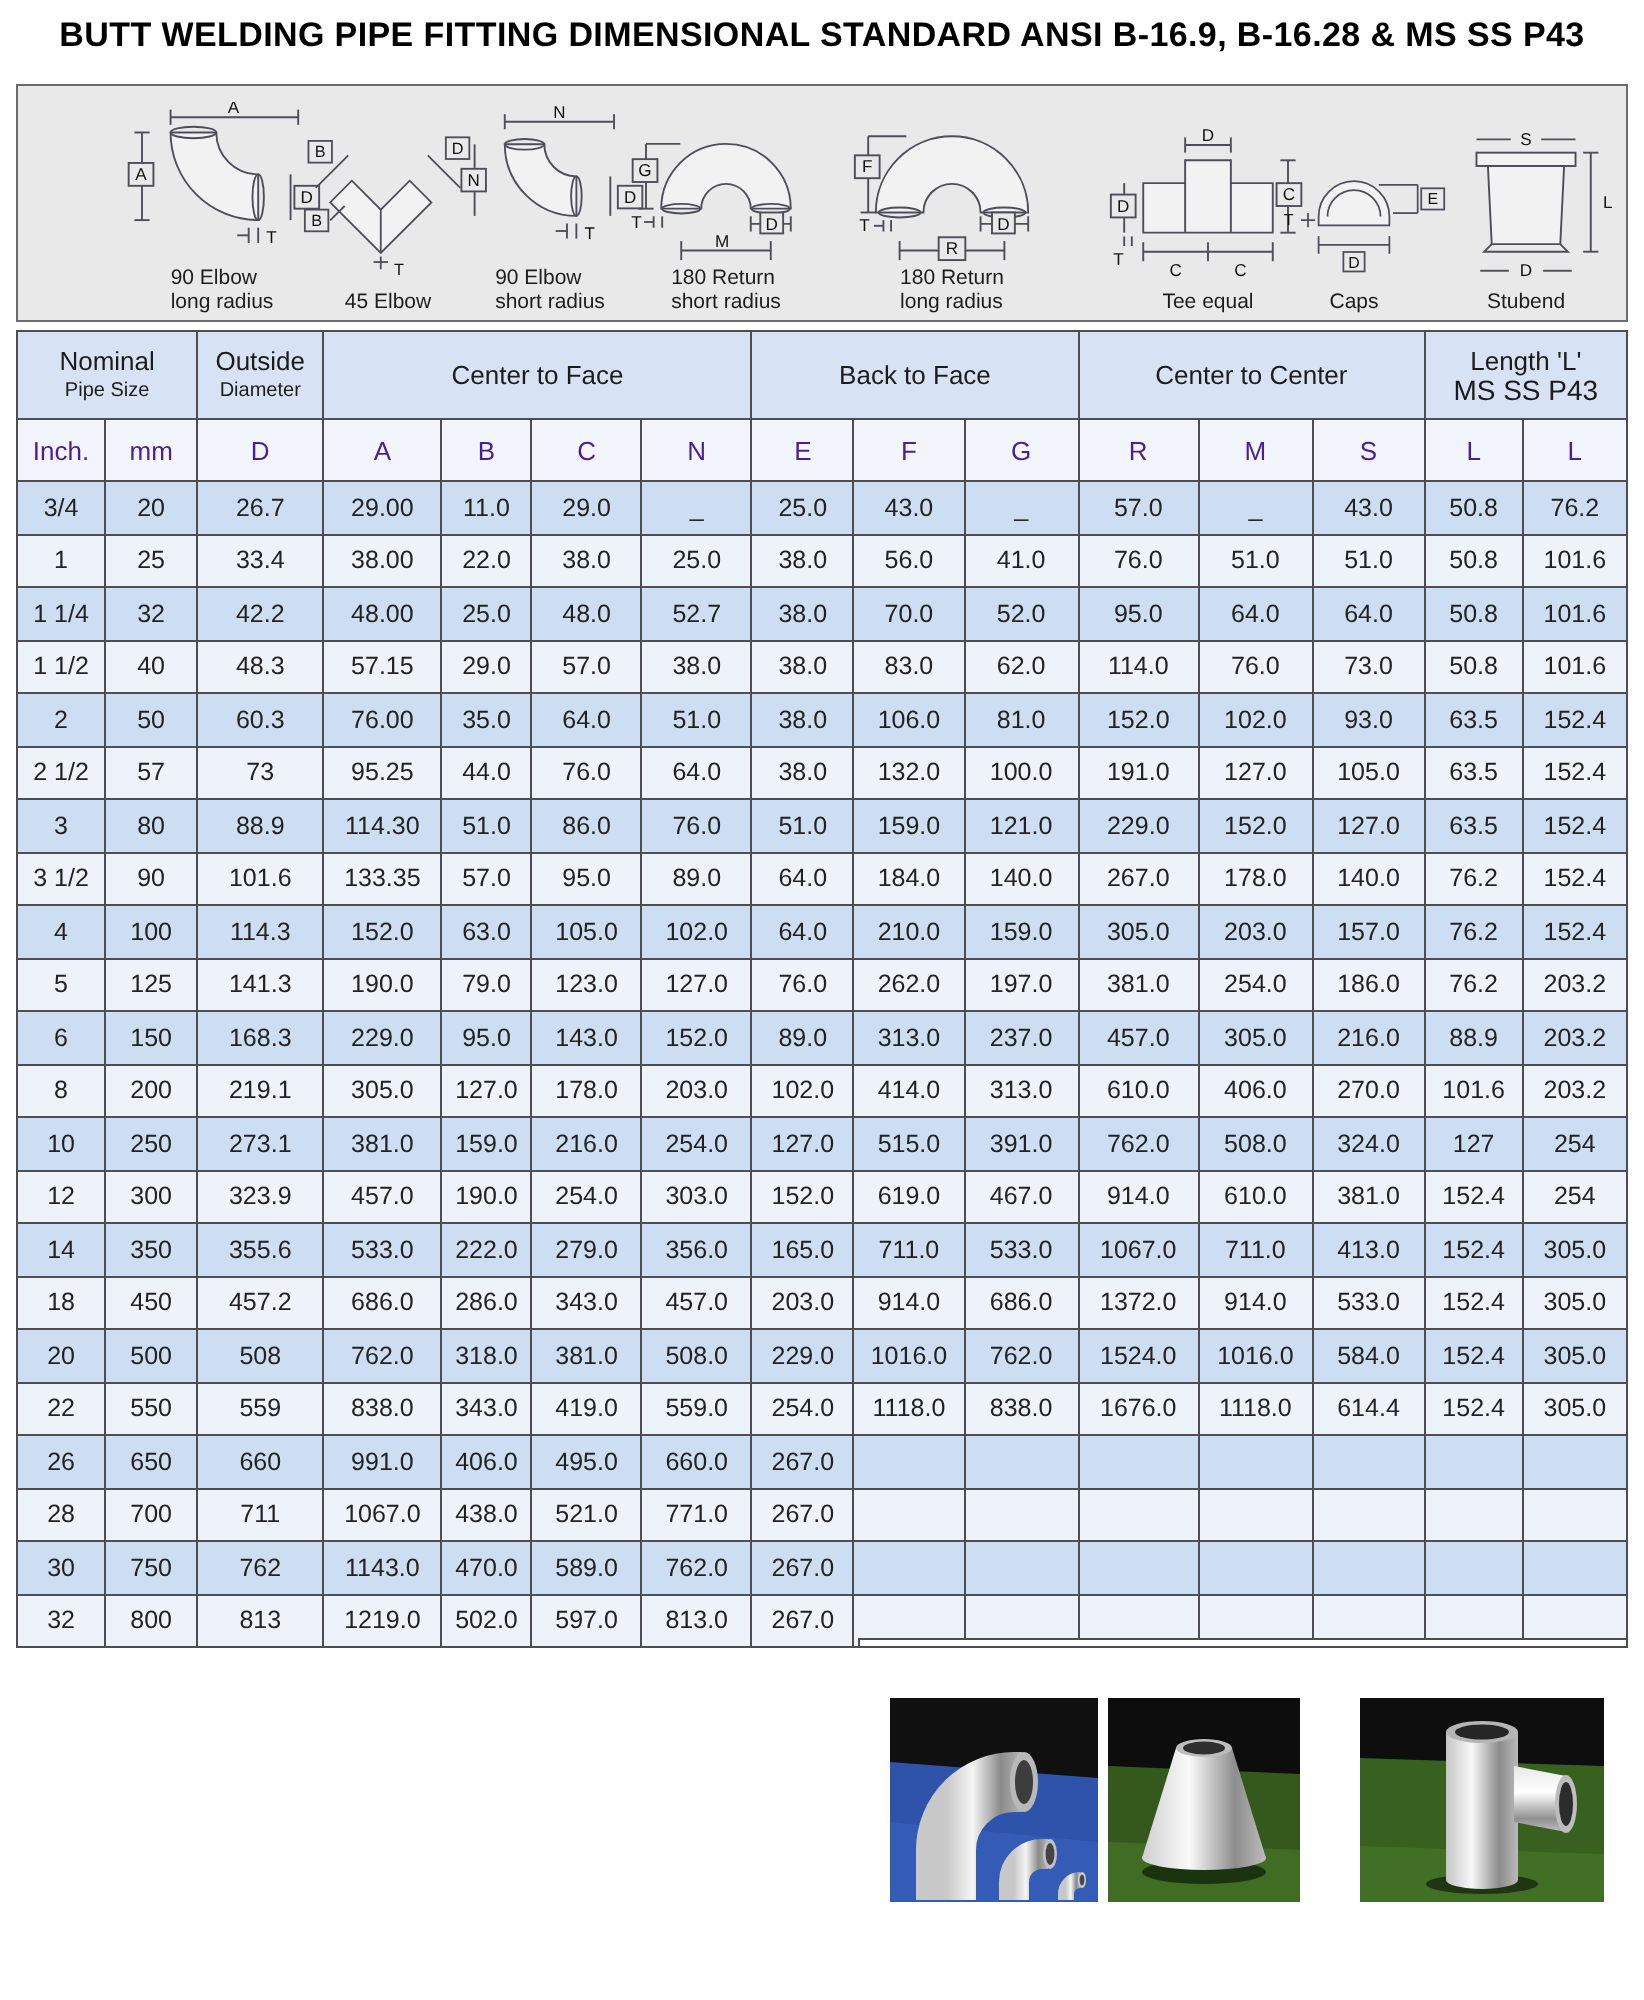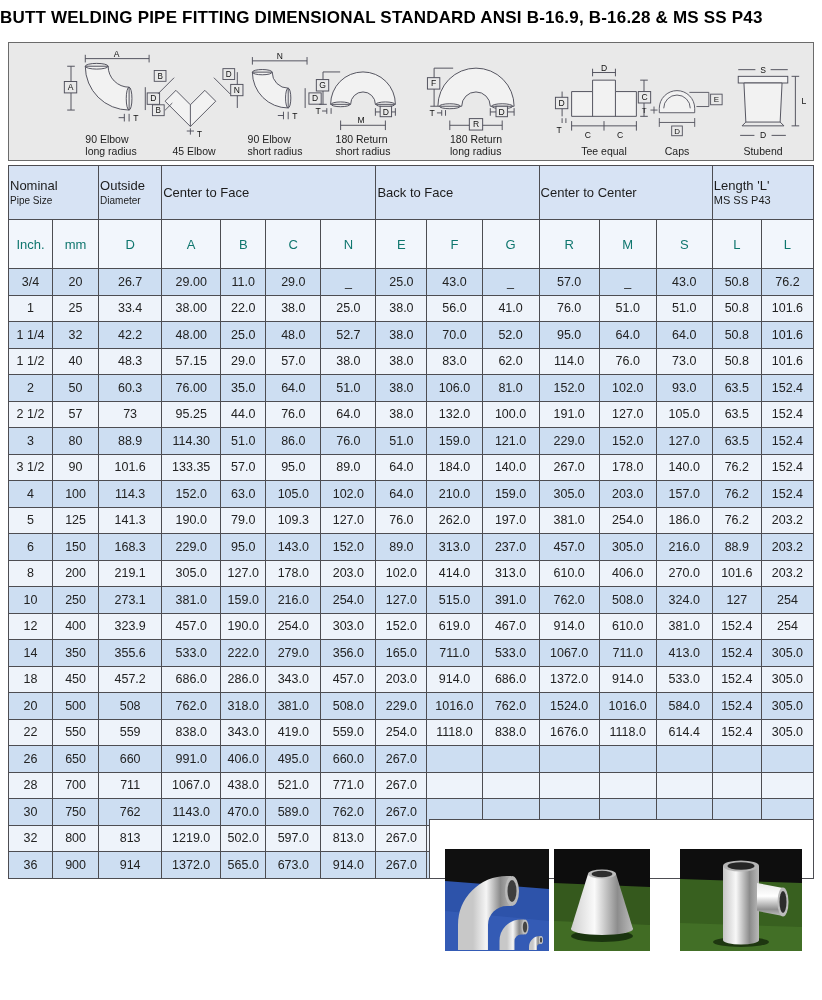--- a/index.html
+++ b/index.html
@@ -3,21 +3,21 @@
 <meta charset="utf-8">
 <style>
   * { box-sizing: border-box; }
   html,body { margin:0; padding:0; background:#fff; }
   .page {
     position:relative; width:822px; height:1000px; background:#fff;
     font-family:"Liberation Sans", sans-serif; overflow:hidden;
   }
   .title {
     position:absolute; top:8px; left:0; width:822px;
-    text-align:left; font-size:17px; font-weight:bold; color:#000;
+    text-align:center; font-size:17px; font-weight:bold; color:#000;
     margin:0; letter-spacing:0.2px;
   }
   
   .diagram-panel {
     position:absolute; left:8px; top:42px; width:806px; height:119px;
     background:#e9e9e9; border:1px solid #6b6b6b;
   }
   .dcell { position:absolute; bottom:3px; display:flex; flex-direction:column; align-items:center; }
   .dcell svg { display:block; }
   .dlabel { font-size:10.5px; line-height:12px; color:#1d1d1d; text-align:left; margin-top:2px; }
@@ -25,24 +25,24 @@
   svg.diag path.body { fill:#f2f2f2; }
   svg.diag rect.dimbox { fill:#e9e9e9; }
   svg.diag text { font-family:"Liberation Sans",sans-serif; font-size:9px; fill:#111; stroke:none; text-anchor:middle; }
   
   .table-wrap { position:absolute; left:8px; top:165px; width:806px; }
   table.dim {
     border-collapse:collapse; table-layout:fixed; width:806px;
     font-size:12.5px; color:#222;
   }
   table.dim th, table.dim td { border:1px solid #4d4d52; font-weight:normal; overflow:hidden; white-space:nowrap; }
-  tr.group-row th { height:54px; background:#d7e3f4; font-size:13px; line-height:15px; text-align:left; vertical-align:middle; color:#1c1c1c; }
+  tr.group-row th { height:44px; background:#d7e3f4; font-size:13px; line-height:15px; text-align:center; vertical-align:middle; color:#1c1c1c; }
   tr.group-row .g2 { font-size:10px; }
-  tr.group-row th.len-th .g2 { font-size:11px; }
-  tr.sub-row th { height:49px; background:#f2f6fc; font-size:13px; text-align:center; vertical-align:middle; color:#0f766e; }
+  tr.group-row th.len-th .g2 { font-size:14px; }
+  tr.sub-row th { height:31px; background:#f2f6fc; font-size:13px; text-align:center; vertical-align:middle; color:#4c1d95; }
   table.dim td { height:26.5px; text-align:center; vertical-align:middle; background:#eef3fa; }
   tbody tr:nth-child(odd) td { background:#cddef2; }
   
   .photo-inset {
     position:absolute; left:421px; top:654px; right:0; bottom:0;
     background:#fff; border:1px solid #4d4d52;
   }
   .photo { position:absolute; top:29px; height:102px; }
   .photo svg { display:block; width:100%; height:100%; }
   .photo1 { left:15px;  width:104px; }
@@ -494,21 +494,21 @@
             <td>157.0</td>
             <td>76.2</td>
             <td>152.4</td>
           </tr>
           <tr>
             <td>5</td>
             <td>125</td>
             <td>141.3</td>
             <td>190.0</td>
             <td>79.0</td>
-            <td>109.3</td>
+            <td>123.0</td>
             <td>127.0</td>
             <td>76.0</td>
             <td>262.0</td>
             <td>197.0</td>
             <td>381.0</td>
             <td>254.0</td>
             <td>186.0</td>
             <td>76.2</td>
             <td>203.2</td>
           </tr>
@@ -558,21 +558,21 @@
             <td>515.0</td>
             <td>391.0</td>
             <td>762.0</td>
             <td>508.0</td>
             <td>324.0</td>
             <td>127</td>
             <td>254</td>
           </tr>
           <tr>
             <td>12</td>
-            <td>400</td>
+            <td>300</td>
             <td>323.9</td>
             <td>457.0</td>
             <td>190.0</td>
             <td>254.0</td>
             <td>303.0</td>
             <td>152.0</td>
             <td>619.0</td>
             <td>467.0</td>
             <td>914.0</td>
             <td>610.0</td>
@@ -700,37 +700,20 @@
             <td></td>
           </tr>
           <tr>
             <td>32</td>
             <td>800</td>
             <td>813</td>
             <td>1219.0</td>
             <td>502.0</td>
             <td>597.0</td>
             <td>813.0</td>
-            <td>267.0</td>
-            <td></td>
-            <td></td>
-            <td></td>
-            <td></td>
-            <td></td>
-            <td></td>
-            <td></td>
-          </tr>
-          <tr>
-            <td>36</td>
-            <td>900</td>
-            <td>914</td>
-            <td>1372.0</td>
-            <td>565.0</td>
-            <td>673.0</td>
-            <td>914.0</td>
             <td>267.0</td>
             <td></td>
             <td></td>
             <td></td>
             <td></td>
             <td></td>
             <td></td>
             <td></td>
           </tr>
         </tbody>

